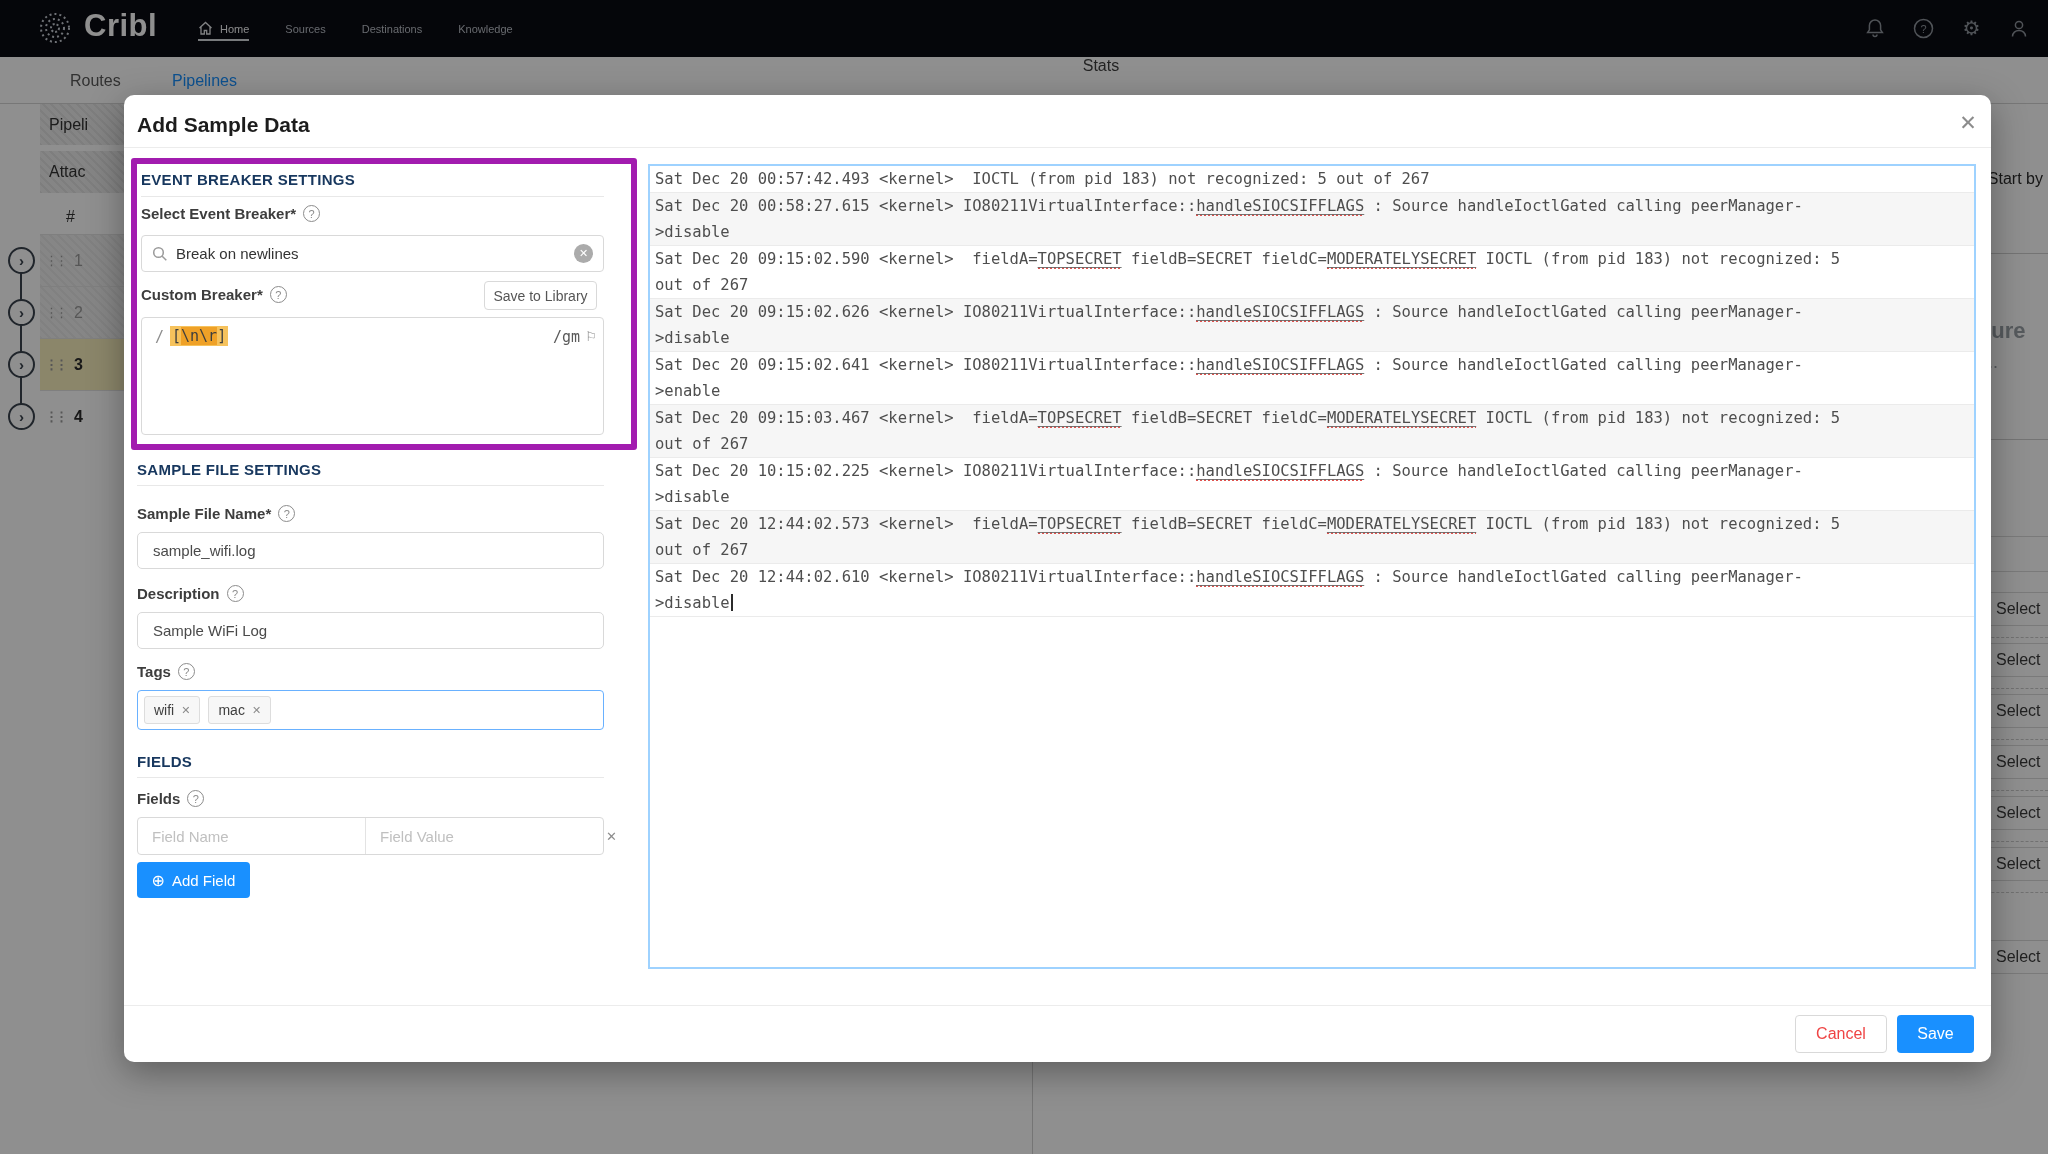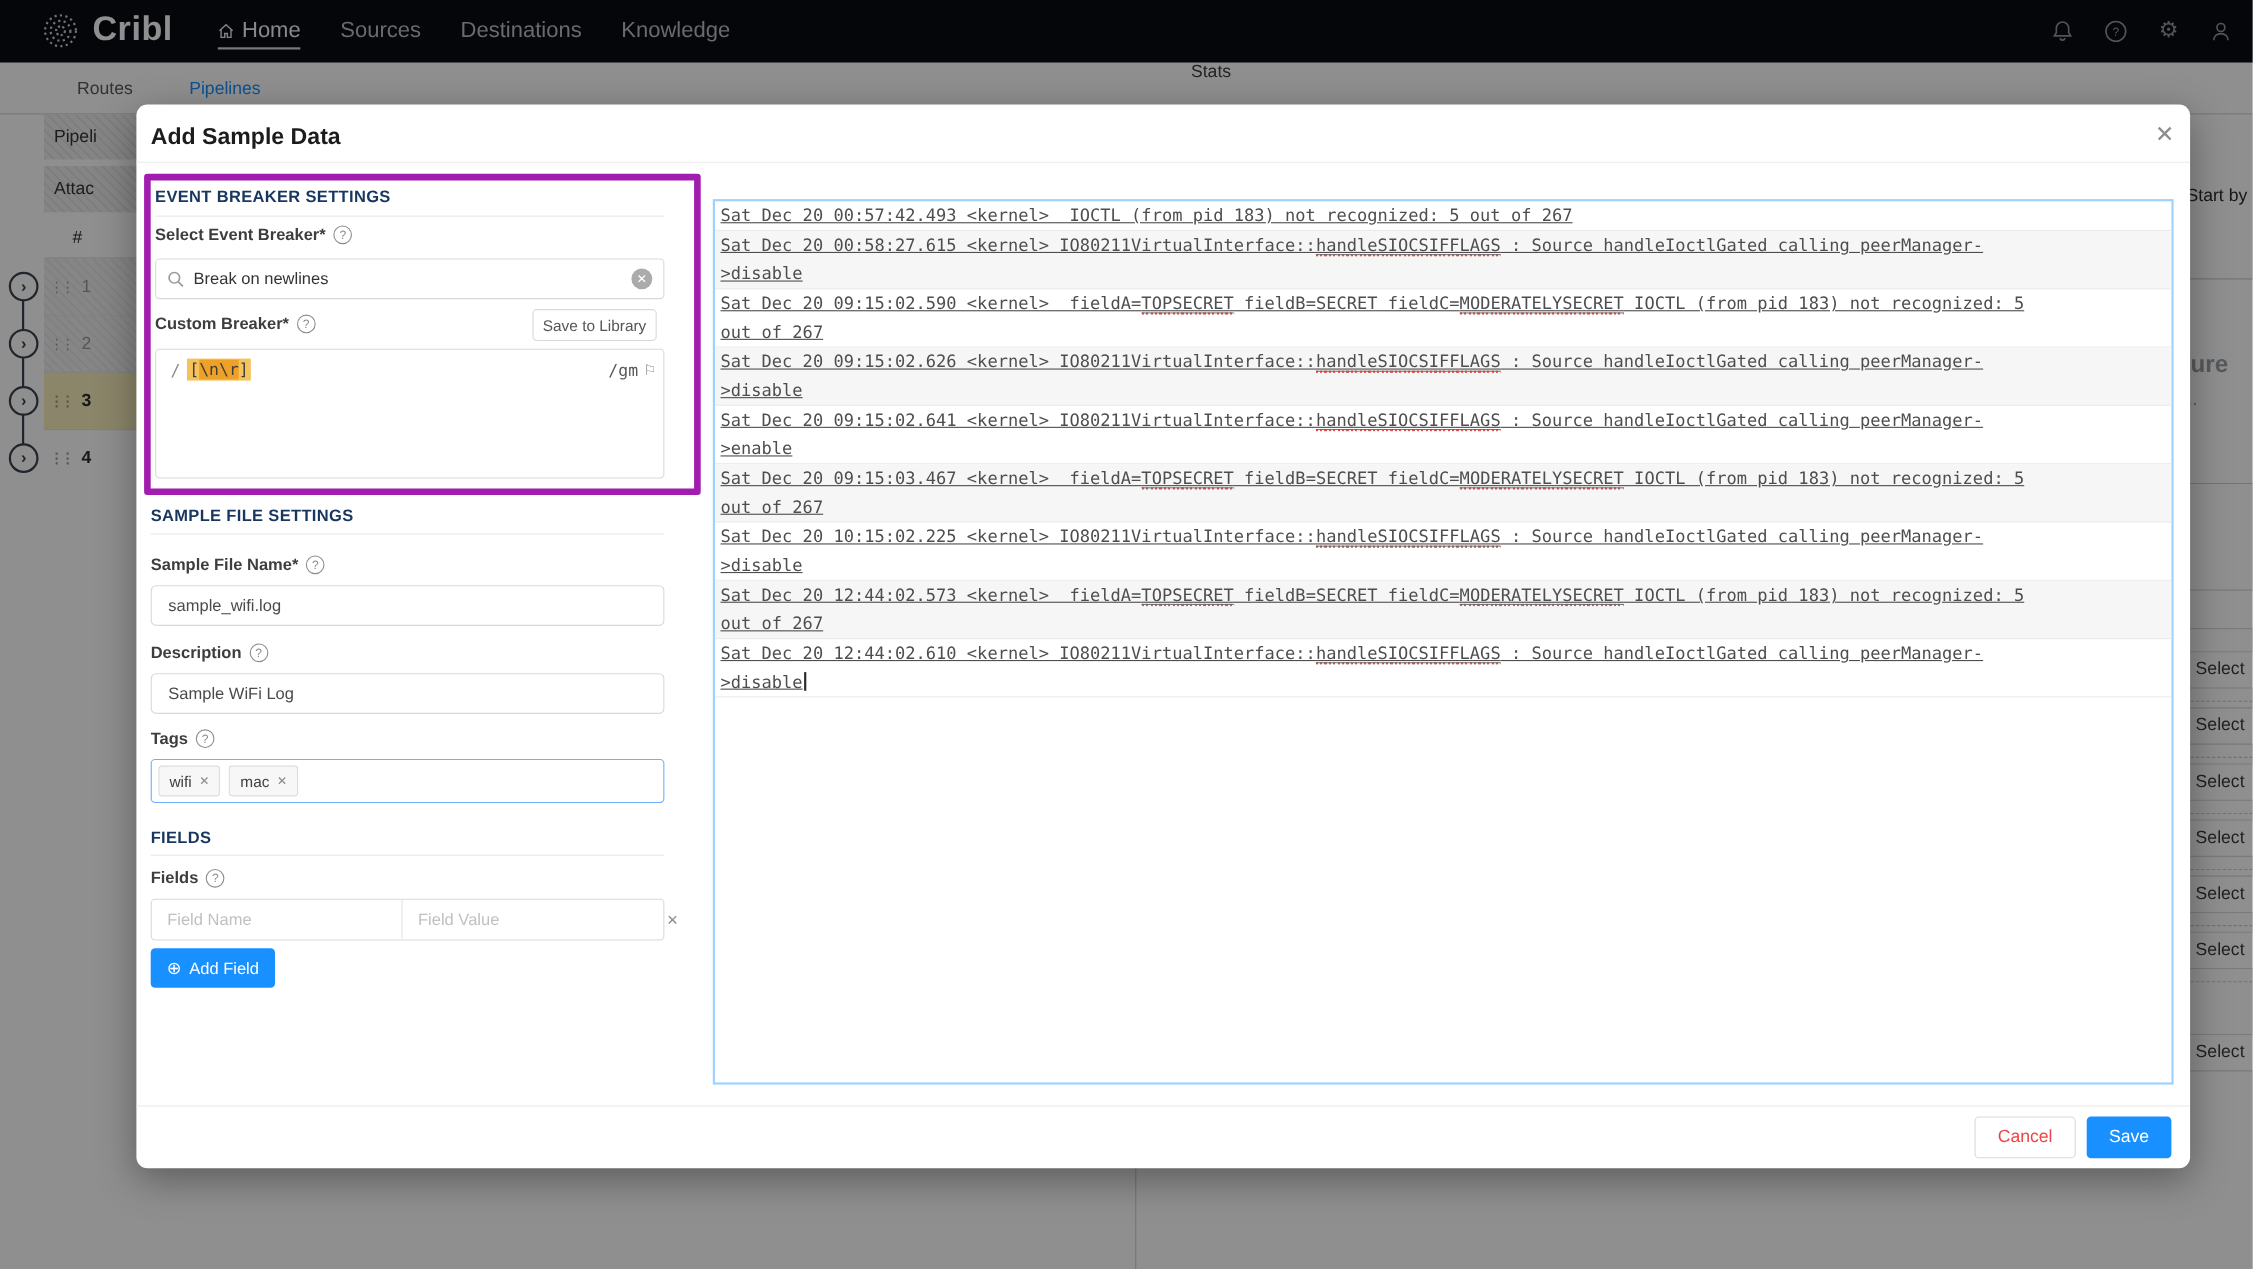--- a/index.html
+++ b/index.html
@@ -5,21 +5,21 @@
   * { margin:0; padding:0; box-sizing:border-box; }
   body { font-family:"Liberation Sans", sans-serif; background:#444; }
   .stage { position:relative; width:2048px; height:1154px; overflow:hidden; background:#fff; }
 
   
   .page { position:absolute; inset:0; background:#fff; }
   .navbar { position:absolute; left:0; top:0; width:2048px; height:57px; background:#0a0b12; }
   .logo-icon { position:absolute; left:38px; top:11px; width:34px; height:34px; }
   .logo-text { position:absolute; left:84px; top:8px; font-size:31px; font-weight:bold; color:#ffffff; letter-spacing:.5px; }
   .nav-items { position:absolute; left:198px; top:0; height:57px; display:flex; align-items:center; gap:36px; }
-  .nav-item { font-size:20px; color:#b9bec6; display:flex; align-items:center; gap:7px; cursor:pointer;text-align:center; }
+  .nav-item { font-size:11px; color:#b9bec6; display:flex; align-items:center; gap:7px; cursor:pointer;text-align:center; }
   .nav-item.active { color:#f2f3f5; border-bottom:2px solid #d7dade; padding-bottom:3px; margin-bottom:-5px; }
   .nav-right { position:absolute; right:18px; top:0; height:57px; display:flex; align-items:center; gap:27px; }
   .nav-right .nvicon { width:21px; height:21px; color:#8f959d; font-size:20px; line-height:21px; text-align:center; }
 
   .subnav { position:absolute; left:0; top:57px; width:2048px; height:47px; background:#fff; border-bottom:1px solid #d4d4d4; }
   .tab { position:absolute; top:0; height:47px; line-height:47px; font-size:16px; color:#595959; }
   .tab-routes { left:70px; }
   .tab-pipelines { left:172px; color:#1890ff; border-bottom:3px solid #1890ff; }
   .right-tabs { position:absolute; left:1050px; top:0; height:47px; display:flex; align-items:center; gap:48px;flex-direction:column; }
   .rtab { font-size:16px; color:#3f3f3f; position:relative; }
@@ -86,21 +86,21 @@
   .fields-row input { border:none; outline:none; height:100%; font-size:15px; color:#4a4a4a; padding:0 14px; font-family:"Liberation Sans", sans-serif; background:transparent; }
   .fields-row input::placeholder { color:#c0c0c0; }
   .fi-name { width:232px; border-right:1px solid #e3e3e3 !important; }
   .fi-val { flex:1; }
   .fi-x { color:#8c8c8c; font-size:13px; padding:0 13px; cursor:pointer; }
 
   .add-field { position:absolute; left:13px; top:767px; width:113px; height:36px; background:#1990ff; border:none; border-radius:4px; color:#fff; font-size:15px; display:flex; align-items:center; justify-content:center; gap:7px; font-family:"Liberation Sans", sans-serif; }
   .add-field .plus { font-size:16px; }
 
   
-  .log-panel { position:absolute; left:524px; top:86px; width:1328px; height:805px; border:2px solid #9ed2ff; background:#fff; overflow:hidden; font-family:"DejaVu Sans Mono", monospace; font-size:15.5px; color:#4e4e4e;text-decoration:underline; }
+  .log-panel { position:absolute; left:524px; top:69px; width:1328px; height:805px; border:2px solid #9ed2ff; background:#fff; overflow:hidden; font-family:"DejaVu Sans Mono", monospace; font-size:15.5px; color:#4e4e4e; }
   .log-event { border-bottom:1px solid #ebebeb; padding:0 0 0 5px; }
   .log-event.odd { background:#f6f6f6; }
   .log-line { line-height:26px; white-space:pre-wrap; }
   .log-line .u { text-decoration:underline solid rgba(105,105,105,0.9); text-underline-offset:3px;
     background-image:repeating-linear-gradient(90deg, #e0524e 0 2px, transparent 2px 4px);
     background-size:100% 2px; background-position:0 100%; background-repeat:no-repeat; padding-bottom:1px; }
   .caret { display:inline-block; width:2px; height:17px; background:#2b2b2b; vertical-align:-3px; margin-left:1px; }
 
   .btn-cancel { position:absolute; left:1671px; top:920px; width:92px; height:38px; background:#fff; border:1px solid #d9d9d9; border-radius:4px; font-size:16px; color:#ef4444; font-family:"Liberation Sans", sans-serif; }
   .btn-save { position:absolute; left:1773px; top:920px; width:77px; height:38px; background:#1990ff; border:none; border-radius:4px; font-size:16px; color:#fff; font-family:"Liberation Sans", sans-serif; }

